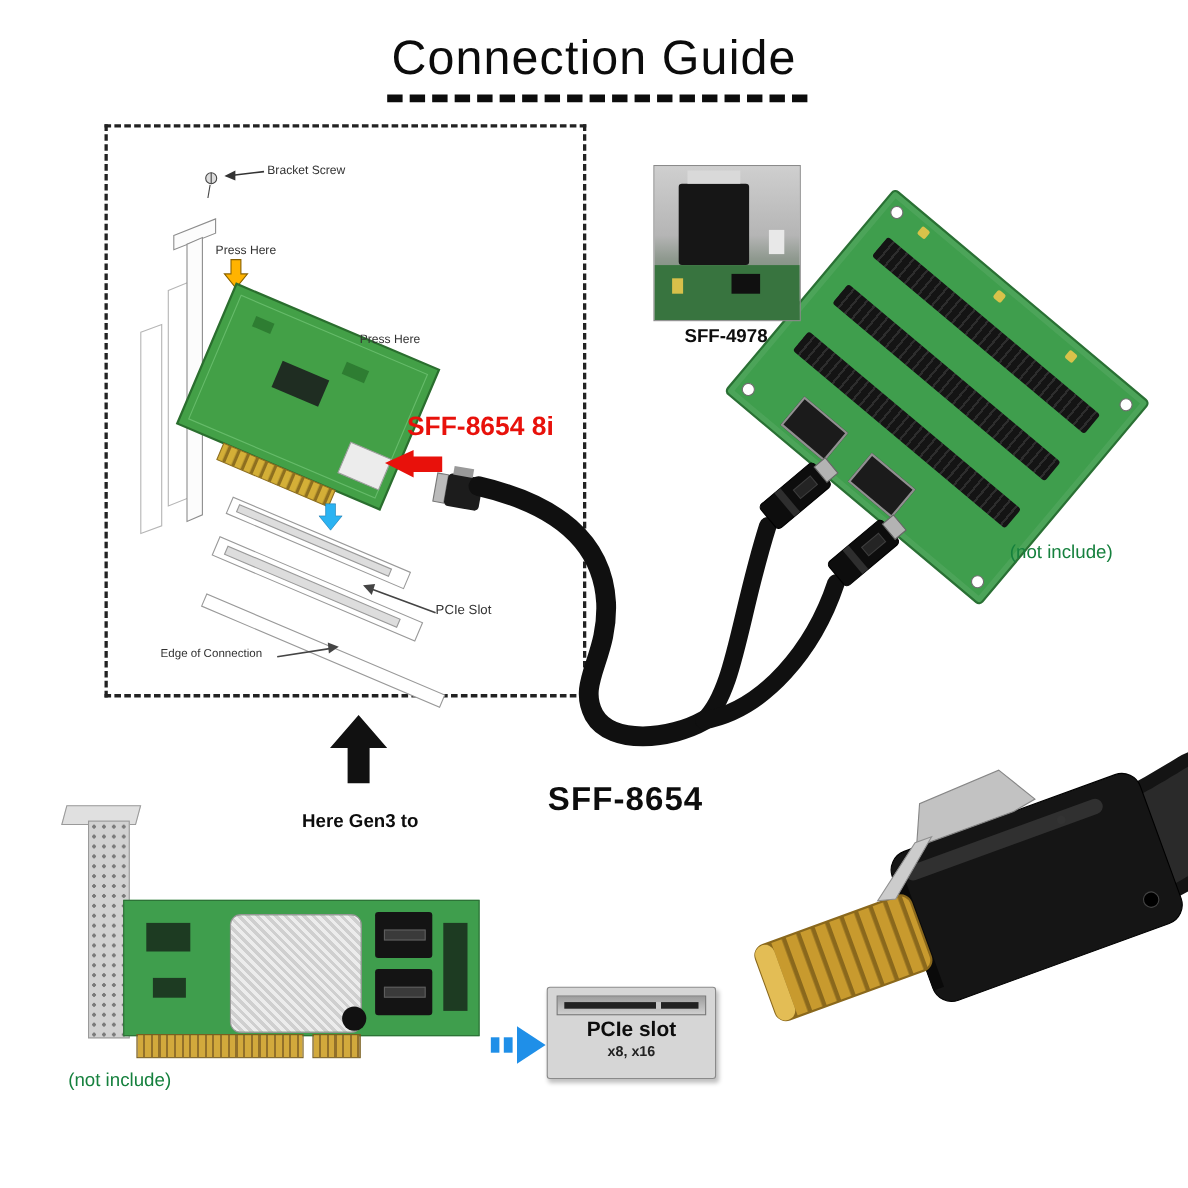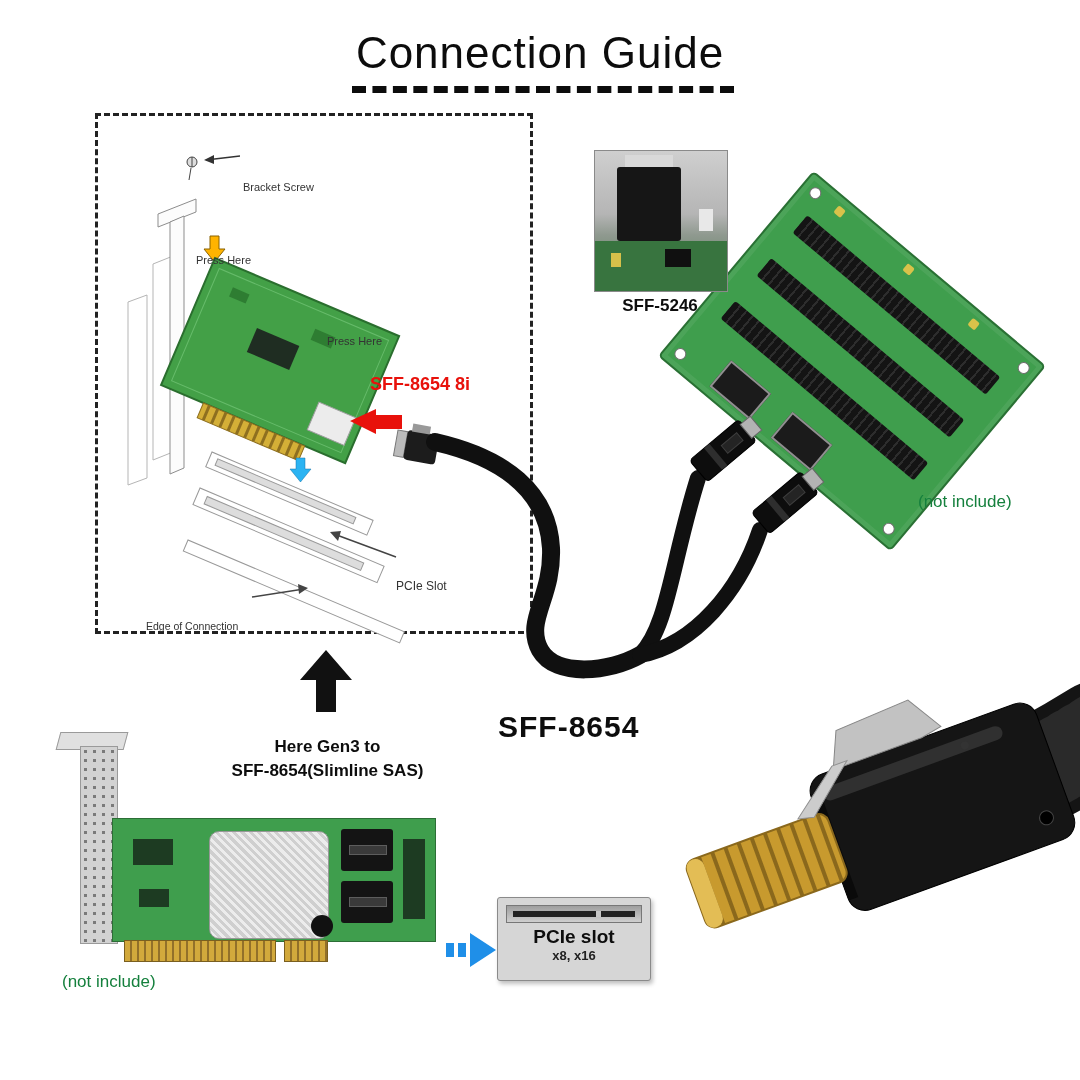--- a/index.html
+++ b/index.html
@@ -4,22 +4,22 @@
 <style>
   html,body{margin:0;padding:0;}
   body{
     width:1080px;height:1080px;position:relative;background:#ffffff;
     font-family:"Liberation Sans",sans-serif;color:#111;overflow:hidden;
   }
   .abs{position:absolute;}
   .title{left:0;right:0;top:28px;text-align:center;font-size:44px;font-weight:400;color:#0c0c0c;letter-spacing:1px;}
   .title-underline{left:352px;top:86px;width:382px;height:0;border-top:7px dashed #0c0c0c;}
   .guide-box{left:95px;top:113px;width:432px;height:515px;border:3px dashed #222;background:#fff;z-index:1;}
-  .small-lbl{font-size:11px;color:#333;z-index:5;white-space:nowrap;margin-top:32px;}
-  .callout-red{font-size:18px;font-weight:700;color:#e8110b;z-index:5;white-space:nowrap;}
+  .small-lbl{font-size:11px;color:#333;z-index:5;white-space:nowrap;}
+  .callout-red{font-size:24px;font-weight:700;color:#e8110b;z-index:5;white-space:nowrap;}
   .note{font-size:17px;color:#15803d;z-index:5;white-space:nowrap;}
   .cable-label{left:498px;top:710px;font-size:30px;font-weight:700;letter-spacing:1px;color:#0d0d0d;z-index:5;}
 
   
   .board{left:700px;top:240px;width:300px;height:238px;background:#3f9e4d;border:2px solid #2a7034;border-radius:5px;
          transform:rotate(40deg);z-index:2;box-shadow:inset 0 0 0 5px rgba(255,255,255,.07);}
   .board .slot{position:absolute;left:22px;width:252px;height:23px;border-radius:3px;
          background-image:repeating-linear-gradient(90deg,#141414 0 6px,#2d2d2d 6px 8px);}
   .board .hole{position:absolute;width:10px;height:10px;border-radius:50%;background:#fff;border:1px solid #6f6f6f;}
   .board .port{position:absolute;width:48px;height:30px;background:#1b1b1b;border:2px solid #909090;top:196px;}
@@ -93,21 +93,21 @@
 <div class="abs note" style="left:918px;top:492px;">(not include)</div>
 
 <div class="abs photo8087">
   <div class="p-conn"></div>
   <div class="p-conn-top"></div>
   <div class="p-board"></div>
   <div class="p-chip"></div>
   <div class="p-cap"></div>
   <div class="p-yellow"></div>
 </div>
-<div class="abs photo-label">SFF-5246</div>
+<div class="abs photo-label">SFF-4978</div>
 
 <div class="abs small-lbl" style="left:243px;top:149px;">Bracket Screw</div>
 <div class="abs small-lbl" style="left:196px;top:222px;">Press Here</div>
 <div class="abs small-lbl" style="left:327px;top:303px;">Press Here</div>
 <div class="abs callout-red" style="left:370px;top:374px;">SFF-8654 8i</div>
 <div class="abs small-lbl" style="left:396px;top:547px;font-size:12px;">PCIe Slot</div>
 <div class="abs small-lbl" style="left:146px;top:588px;font-size:10.5px;">Edge of Connection</div>
 
 <svg class="abs overlay" viewBox="0 0 1080 1080">
   <defs>
@@ -196,21 +196,20 @@
   <use href="#sffplug" transform="translate(700,470) rotate(50)"></use>
   <use href="#sffplug" transform="translate(762,522) rotate(50)"></use>
 </svg>
 
 <svg class="abs uparrow" viewBox="0 0 52 64">
   <polygon points="26,0 0,30 16,30 16,62 36,62 36,30 52,30" fill="#111"></polygon>
 </svg>
 
 <div class="abs card-title">
   <div>Here Gen3 to</div>
-  <div>SFF-8654(Slimline SAS)</div>
 </div>
 
 <div class="abs cardphoto">
   <div class="bracket-tab"></div>
   <div class="bracket"></div>
   <div class="pcb">
     <div class="heatsink"></div>
     <div class="knob"></div>
     <div class="sasconn" style="top:10px;">
         <div class="slit"></div>

